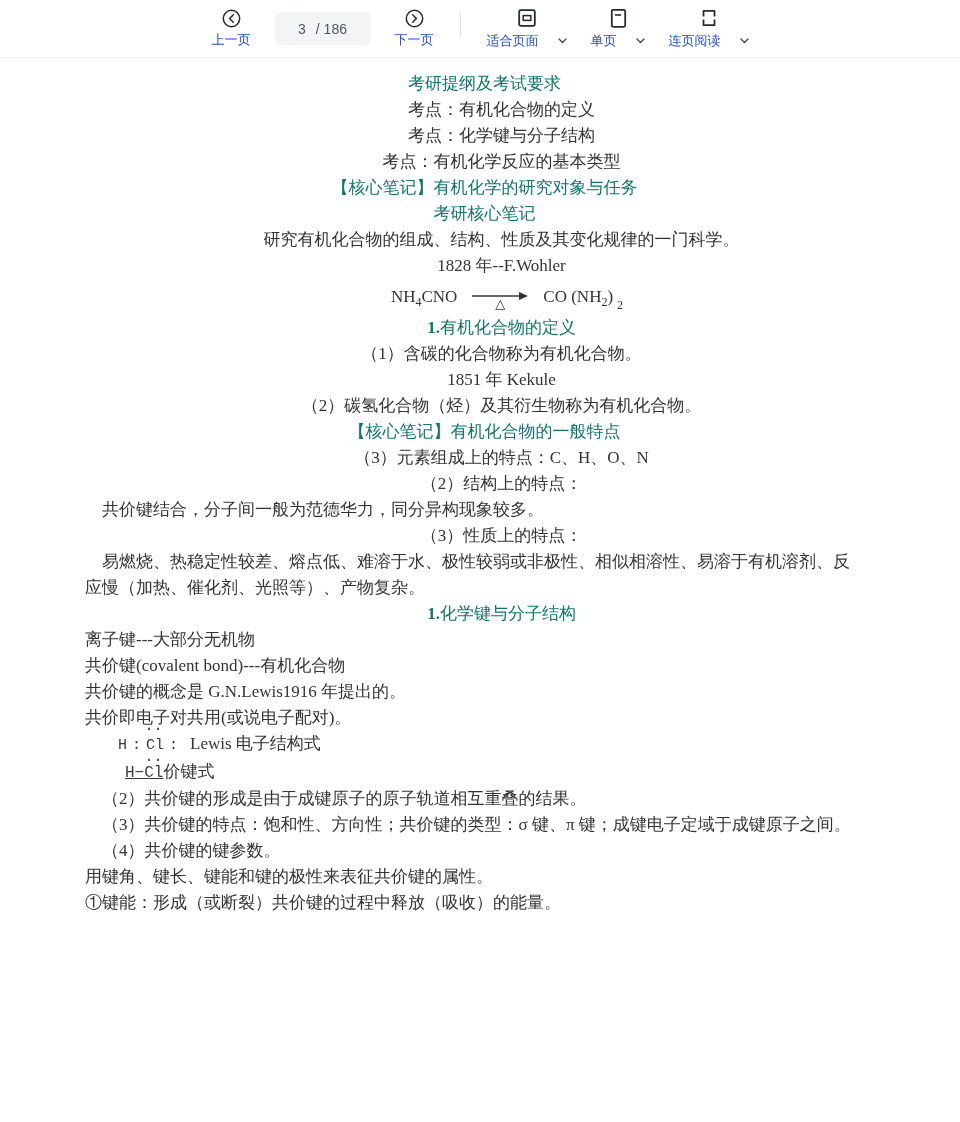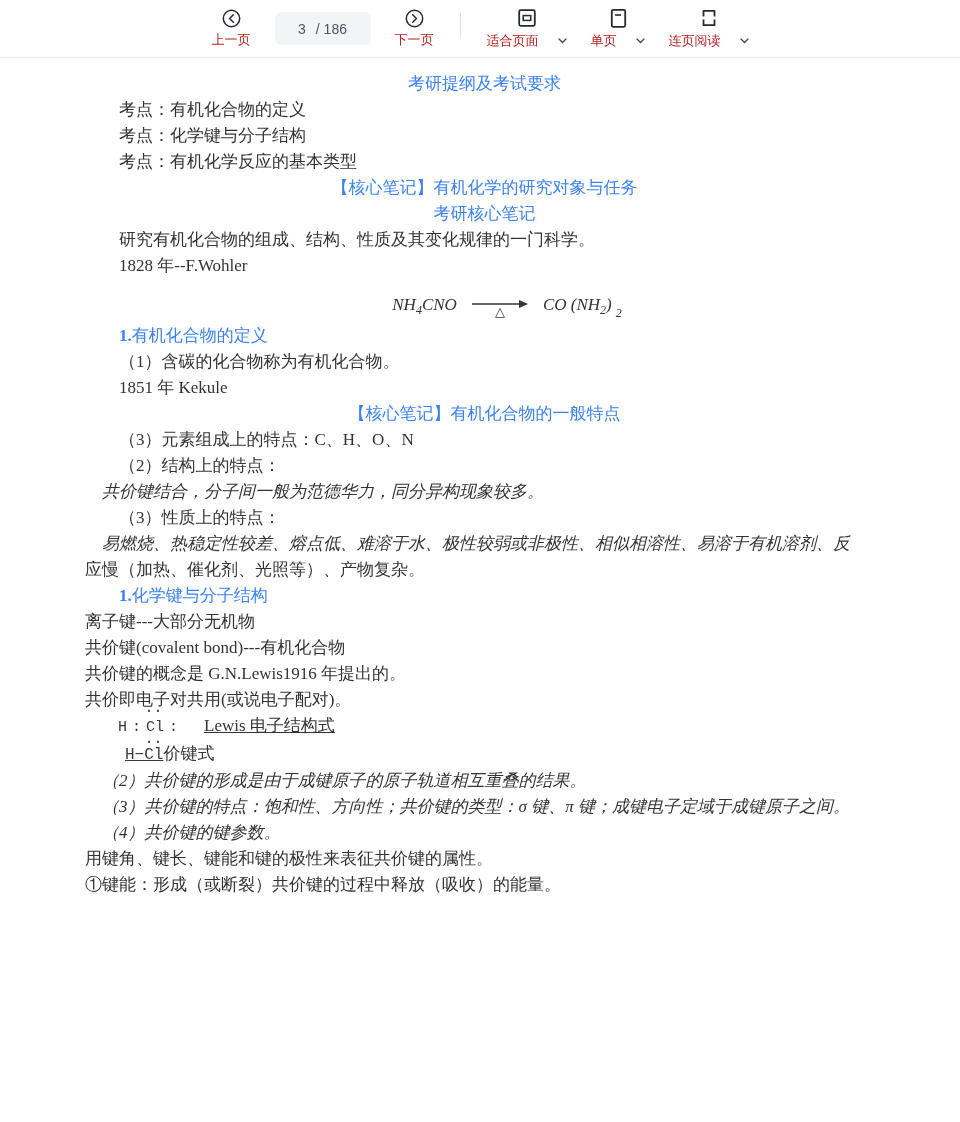--- a/index.html
+++ b/index.html
@@ -9,64 +9,64 @@
   
   .toolbar {
     height:58px; width:100%; background:#ffffff;
     border-bottom:1px solid #e8eaed;
     display:flex; justify-content:center; align-items:center;
   }
   .tb-group { display:flex; align-items:center; gap:24px; }
   .tb-btn {
     background:none; border:none; cursor:pointer;
     display:flex; flex-direction:column; align-items:center; gap:3px;
-    color:#b91c1c; font-size:13px; font-family:inherit; padding:0;
+    color:#1d4ed8; font-size:13px; font-family:inherit; padding:0;
   }
   .tb-btn .ic { display:block; }
   .tb-label-row { display:flex; align-items:center; gap:19px; }
   .page-box {
     min-width:96px; height:33px; background:#f3f4f6; border-radius:6px;
     display:flex; align-items:center; justify-content:center; gap:10px;
     color:#4d5565; font-size:14px; cursor:text;
   }
   .tb-divider { width:1px; height:25px; background:#dfe1e5; margin:0 2px; align-self:flex-start; margin-top:6px; }
 
   
   .doc {
     padding:13px 76px 0 85px;
     font-family:"Liberation Serif","DejaVu Serif",serif;
     font-size:17px; line-height:26px; color:#333333;
   }
   .doc p { margin:0; }
-  .blue { color:#3b82f6; }
+  .blue { color:#0f766e; }
   .center { text-align:center; }
-  .i2 { text-indent:2em; }
-  .i1 { text-indent:1em;font-style:italic; }
+  .i2 { text-indent:2em;text-align:center; }
+  .i1 { text-indent:1em; }
   .hnum { font-weight:bold; }.mt11{margin-top:11px}.mt12{margin-top:12px}
   .mt22{margin-top:22px}.mt25{margin-top:25px}.mt33{margin-top:33px}
 
   
   .equation {
-    margin-top:8px; padding-left:45px; height:36px;
-    display:flex; justify-content:center; align-items:center; gap:14px;font-style:italic;
+    padding-left:45px; height:36px;
+    display:flex; justify-content:center; align-items:center; gap:14px;
   }
   .eq-f { font-size:17px; }
   .eq-sub { font-size:12px; position:relative; top:4px; }
   .eq-sub2 { font-size:12px; position:relative; top:7px; margin-left:4px; }
   .eq-arrow { display:flex; flex-direction:column; align-items:center; margin-top:6px; }
   .eq-cond { font-size:13px; line-height:12px; margin-top:-3px; }
 
   
   .lewis { padding-left:33px; margin-top:12px; }
   .mono { font-family:"Liberation Mono","DejaVu Sans Mono",monospace; font-size:15px; color:#3a3a3a; }
   .lw-colon { margin:0 5px; }
   .cl-wrap { position:relative; display:inline-block; }
   .dots { position:absolute; left:42%; transform:translateX(-50%); font-size:15px; line-height:8px; letter-spacing:0px; color:#3a3a3a; }
   .dots.top { top:-7px; } .dots.bottom { bottom:-6px; }
-  .lewis-label { margin-left:21px;text-decoration:underline; }
+  .lewis-label { margin-left:7px; }
 
   
   .valence { padding-left:40px; margin-top:25px; }
   .valence .mono { font-size:16px;text-decoration:underline; }
   .v-label { }
 </style>
 </head>
 <body>
 
 <header class="toolbar">
@@ -158,20 +158,21 @@
         <polygon points="48,1 57,5 48,9" fill="#333"></polygon>
       </svg>
       <span class="eq-cond">△</span>
     </span>
     <span class="eq-f"><span>CO (NH</span><span class="eq-sub">2</span><span>)</span><span class="eq-sub2">2</span></span>
   </div>
 
   <p class="blue i2 mt33"><span class="hnum">1.</span><span>有机化合物的定义</span></p>
   <p class="i2">（1）含碳的化合物称为有机化合物。</p>
   <p class="i2">1851 年 Kekule</p>
+  <p class="i2">（2）碳氢化合物（烃）及其衍生物称为有机化合物。</p>
 
   <p class="blue center mt12">【核心笔记】有机化合物的一般特点</p>
   <p class="i2 mt12">（3）元素组成上的特点：C、H、O、N</p>
   <p class="i2">（2）结构上的特点：</p>
   <p class="i1">共价键结合，分子间一般为范德华力，同分异构现象较多。</p>
   <p class="i2">（3）性质上的特点：</p>
   <p class="i1">易燃烧、热稳定性较差、熔点低、难溶于水、极性较弱或非极性、相似相溶性、易溶于有机溶剂、反</p>
   <p>应慢（加热、催化剂、光照等）、产物复杂。</p>
 
   <p class="blue i2 mt25"><span class="hnum">1.</span><span>化学键与分子结构</span></p>

